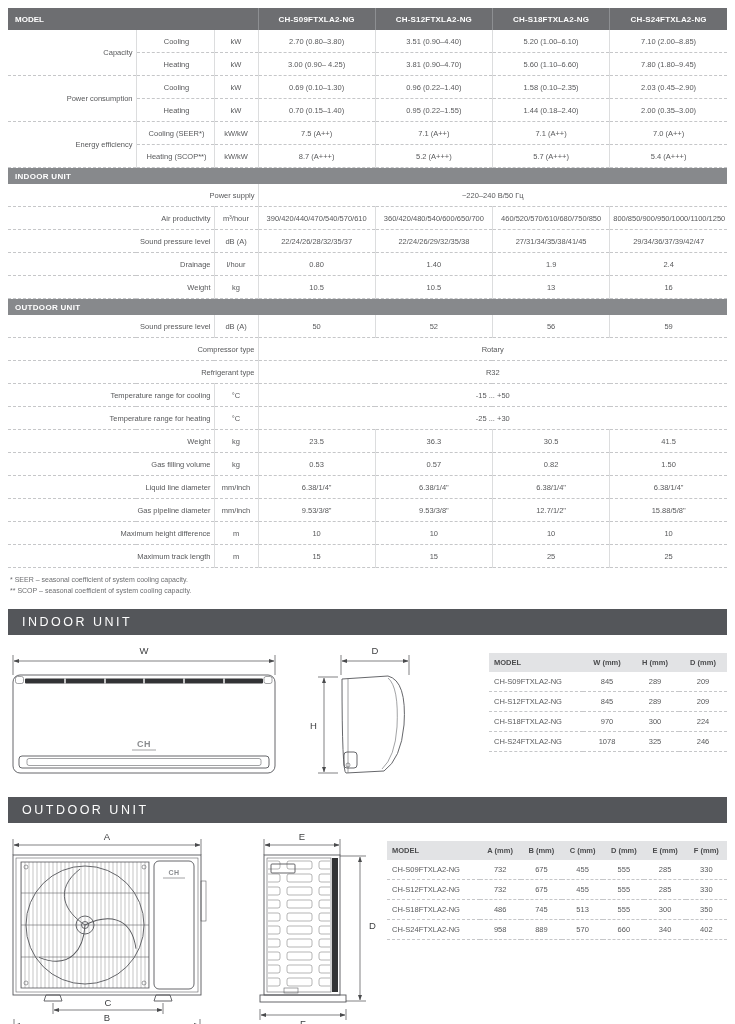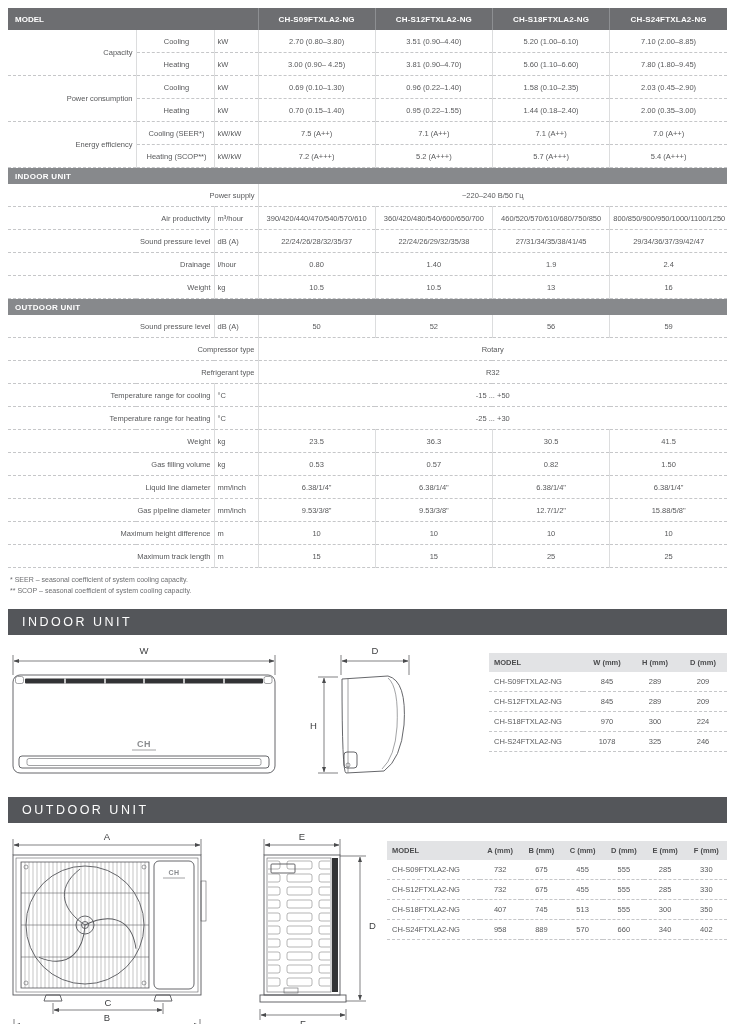--- a/index.html
+++ b/index.html
@@ -7,21 +7,21 @@
   .page{padding:8px 8px 4px 8px;}
 
   
   #spec-table{width:719px;border-collapse:collapse;table-layout:fixed;}
   #spec-table th{background:#6d6e71;color:#fff;font-size:8px;font-weight:bold;height:22px;padding:0 3px;}
   #spec-table th.th-model-label{text-align:left;padding-left:7px;}
   #spec-table th.c-model{border-left:1px solid #8d8f92;text-align:center;letter-spacing:.2px;}
   #spec-table td{font-size:7.5px;height:22px;border-bottom:1px dashed #c6c7c9;padding:0 3px;color:#58595b;}
   #spec-table td.c-group,#spec-table td.c-label{text-align:right;padding-left:7px;}
   #spec-table td.c-sub{border-left:1px solid #dcddde;text-align:center;padding-left:6px;}
-  #spec-table td.c-unit{border-left:1px solid #dcddde;}
+  #spec-table td.c-unit{border-left:1px solid #dcddde;text-align:center;}
   #spec-table td.c-val{border-left:1px solid #dcddde;text-align:center;}
   #spec-table td.sub-banner{background:#87898c;color:#fff;font-weight:bold;font-size:8px;
       text-align:left;padding-left:7px;height:16px;border-bottom:none;letter-spacing:.3px;}
 
   .footnotes{margin:7px 0 0 2px;font-size:7px;color:#6d6e71;line-height:1.5;}
 
   
   .big-banner{margin-top:13px;height:26px;background:#54565a;color:#fdfdfd;display:flex;align-items:center;
       padding-left:14px;font-size:12.5px;letter-spacing:2.5px;font-weight:normal;}
 
@@ -110,21 +110,21 @@
           <td class="c-sub">Cooling (SEER*)</td>
           <td class="c-unit">kW/kW</td>
           <td class="c-val">7.5 (A++)</td>
           <td class="c-val">7.1 (A++)</td>
           <td class="c-val">7.1 (A++)</td>
           <td class="c-val">7.0 (A++)</td>
         </tr>
         <tr class="perf-row">
           <td class="c-sub">Heating (SCOP**)</td>
           <td class="c-unit">kW/kW</td>
-          <td class="c-val">7.2 (A+++)</td>
+          <td class="c-val">8.7 (A+++)</td>
           <td class="c-val">5.2 (A+++)</td>
           <td class="c-val">5.7 (A+++)</td>
           <td class="c-val">5.4 (A+++)</td>
         </tr>
         <tr class="banner-row">
           <td class="sub-banner" colspan="7">INDOOR UNIT</td>
         </tr>
         <tr class="sec-row">
           <td class="c-label" colspan="3">Power supply</td>
           <td class="c-val" colspan="4">~220–240 В/50 Гц</td>
@@ -462,21 +462,21 @@
             <td class="dc-model">CH-S12FTXLA2-NG</td>
             <td class="dc-num">732</td>
             <td class="dc-num">675</td>
             <td class="dc-num">455</td>
             <td class="dc-num">555</td>
             <td class="dc-num">285</td>
             <td class="dc-num">330</td>
           </tr>
           <tr class="dims-row">
             <td class="dc-model">CH-S18FTXLA2-NG</td>
-            <td class="dc-num">407</td>
+            <td class="dc-num">486</td>
             <td class="dc-num">745</td>
             <td class="dc-num">513</td>
             <td class="dc-num">555</td>
             <td class="dc-num">300</td>
             <td class="dc-num">350</td>
           </tr>
           <tr class="dims-row">
             <td class="dc-model">CH-S24FTXLA2-NG</td>
             <td class="dc-num">958</td>
             <td class="dc-num">889</td>

